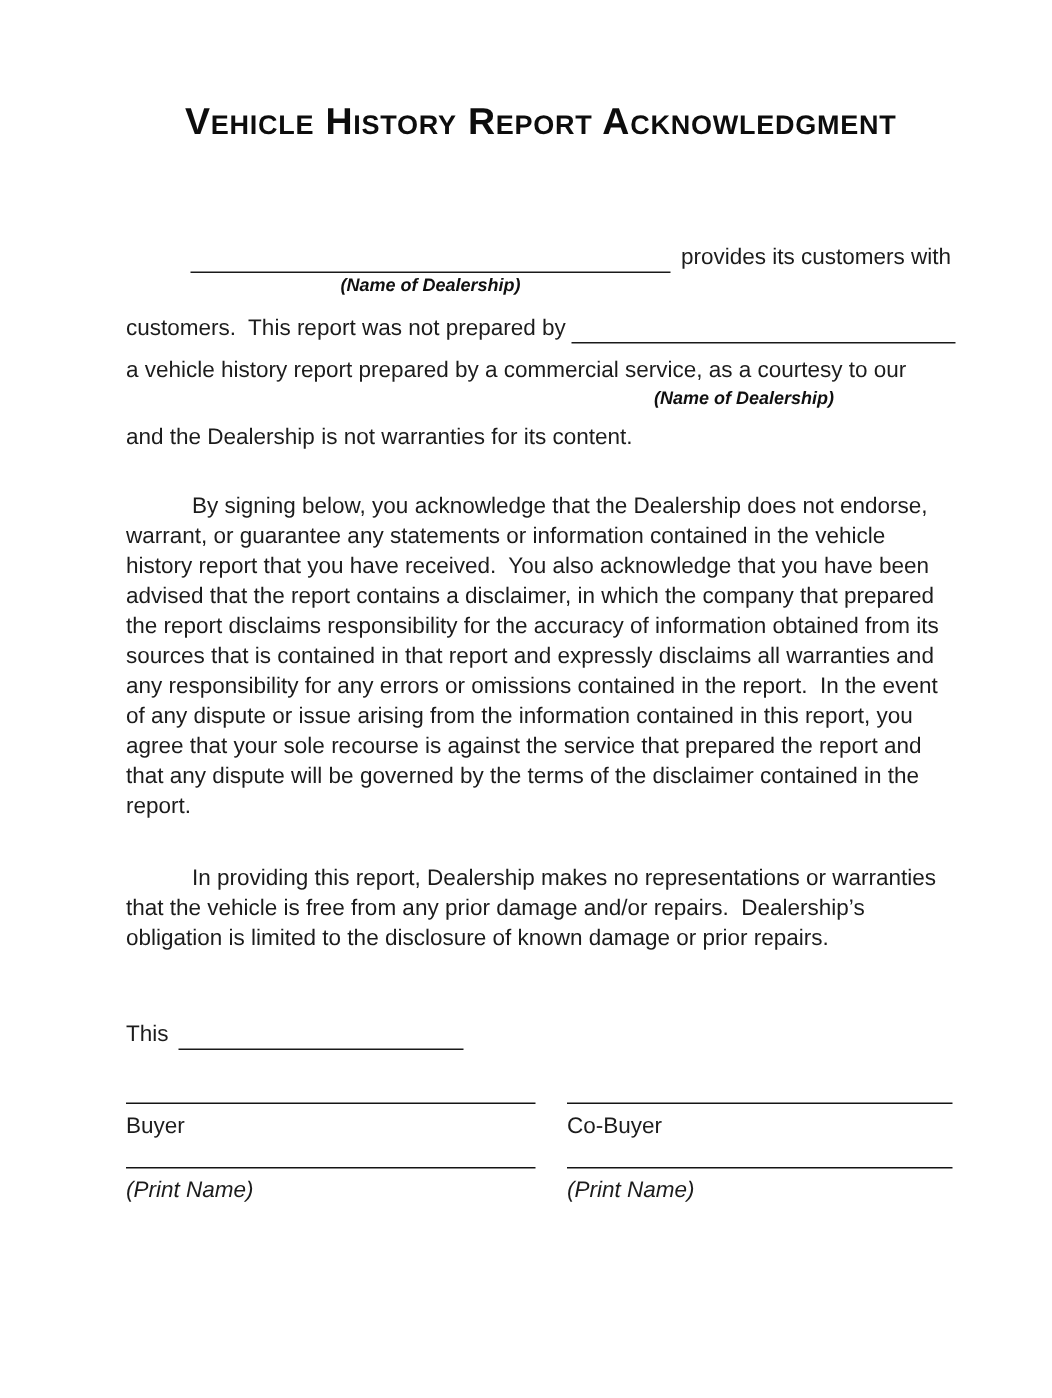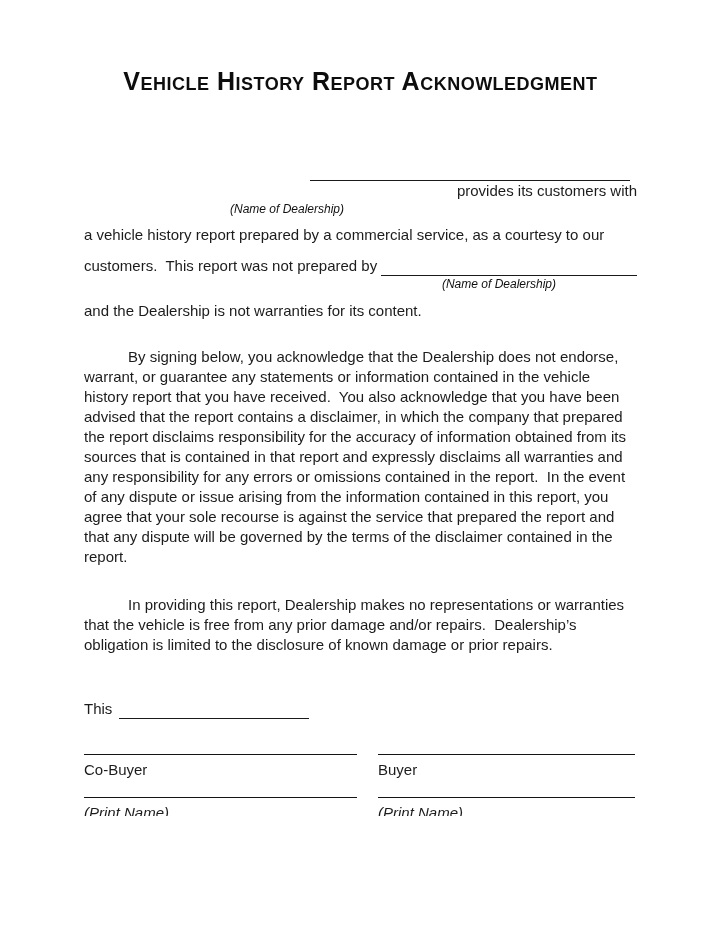--- a/index.html
+++ b/index.html
@@ -31,38 +31,37 @@
   }
   .iline {
     font-size: 15px;
     line-height: 20px;
     white-space: pre-wrap;
   }
   .intro-line-1 {
     margin-top: 66px;
     display: flex;
     align-items: flex-end;
-    flex-direction: column;
   }
   .blank {
     display: inline-block;
     border-bottom: 1.4px solid #1a1a1a;
     height: 18px;
   }
   .blank-1 {
     width: 320px;
     margin-left: 43px;
     margin-right: 7px;
     flex: none;
   }
   .caption {
     font-size: 12px;
     line-height: 15px;
     font-style: italic;
-    font-weight: 400;
+    font-weight: 700;
     color: #101010;
     white-space: pre-wrap;
   }
   .cap-1 {
     margin-top: 1px;
     margin-left: 43px;
     width: 320px;
     text-align: center;
   }
   .intro-line-2 { margin-top: 8px; }
@@ -135,46 +134,46 @@
 <div class="page">
 
   <h1 class="title">Vehicle History Report Acknowledgment</h1>
 
   <div>
     <div class="iline intro-line-1">
       <span class="blank blank-1"></span>
       <span>provides its customers with</span>
     </div>
     <div class="caption cap-1">(Name of Dealership)</div>
-    <div class="iline intro-line-2">a vehicle history report prepared by a commercial service, as a courtesy to our</div>
     <div class="iline intro-line-3">
       <span>customers.  This report was not prepared by </span>
       <span class="blank blank-2"></span>
     </div>
+    <div class="iline intro-line-2">a vehicle history report prepared by a commercial service, as a courtesy to our</div>
     <div class="caption cap-2">(Name of Dealership)</div>
     <div class="iline intro-line-4">and the Dealership is not warranties for its content.</div>
   </div>
 
   <p class="bodypara para-1">By signing below, you acknowledge that the Dealership does not endorse, warrant, or guarantee any statements or information contained in the vehicle history report that you have received.  You also acknowledge that you have been advised that the report contains a disclaimer, in which the company that prepared the report disclaims responsibility for the accuracy of information obtained from its sources that is contained in that report and expressly disclaims all warranties and any responsibility for any errors or omissions contained in the report.  In the event of any dispute or issue arising from the information contained in this report, you agree that your sole recourse is against the service that prepared the report and that any dispute will be governed by the terms of the disclaimer contained in the report.</p>
 
   <p class="bodypara para-2">In providing this report, Dealership makes no representations or warranties that the vehicle is free from any prior damage and/or repairs.  Dealership’s obligation is limited to the disclosure of known damage or prior repairs.</p>
 
   <div class="dated-row">
     <span>This</span>
     <span class="blank dated-blank"></span>
   </div>
 
   <div class="sig-grid sig-grid-row1">
     <div>
       <div class="sig-line"></div>
-      <div class="sig-label">Co-Buyer</div>
+      <div class="sig-label">Buyer</div>
     </div>
     <div>
       <div class="sig-line"></div>
-      <div class="sig-label">Buyer</div>
+      <div class="sig-label">Co-Buyer</div>
     </div>
   </div>
 
   <div class="sig-grid sig-grid-row2">
     <div>
       <div class="sig-line"></div>
       <div class="sig-label italic">(Print Name)</div>
     </div>
     <div>
       <div class="sig-line"></div>

